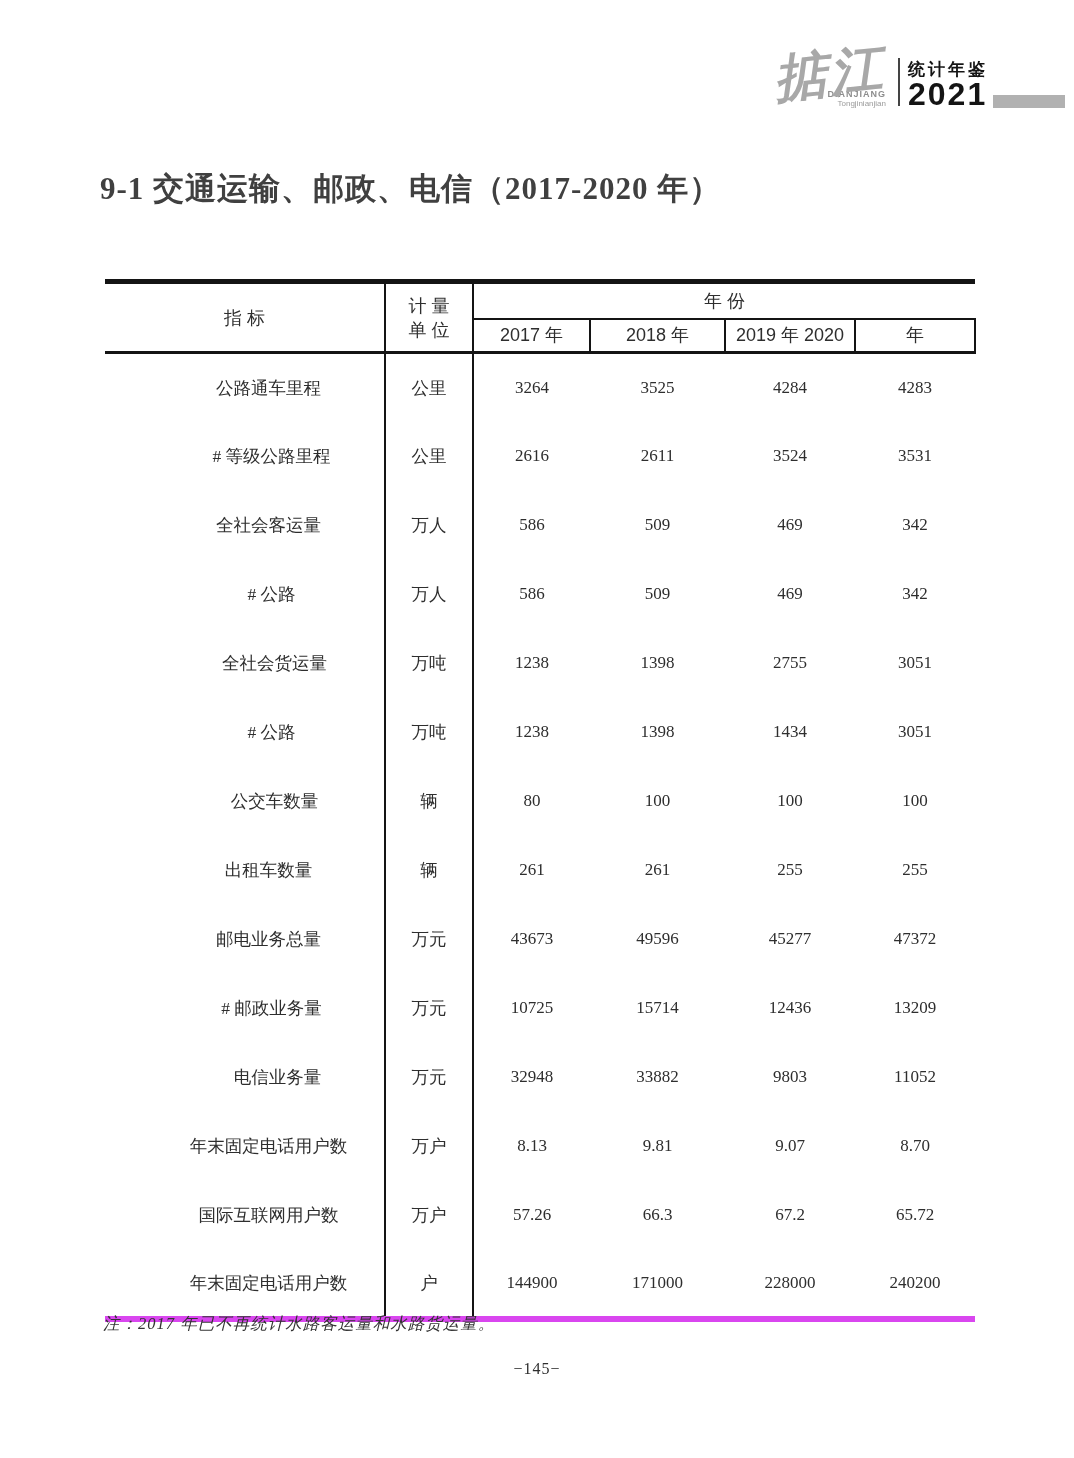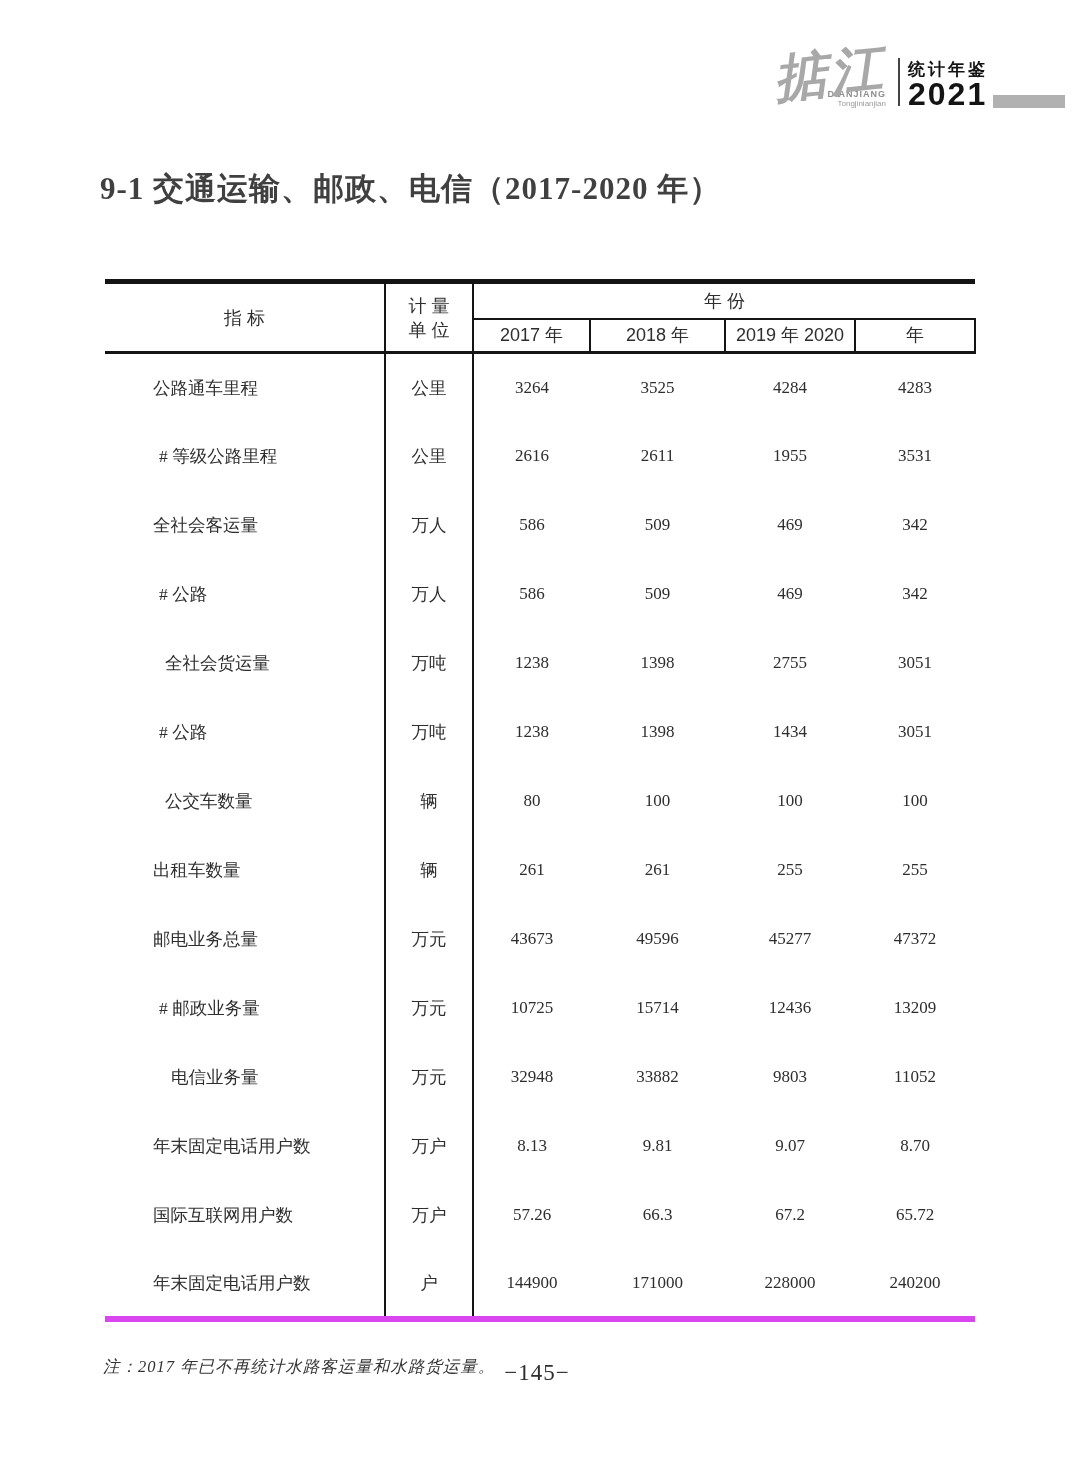--- a/index.html
+++ b/index.html
@@ -101,48 +101,48 @@
   }
   tr.subhead th {
     height: 34px;
     border-right: 2px solid #141414;
     font-family: "Liberation Sans", "DejaVu Sans", sans-serif;
     font-size: 18px; color: #2e2e2e; text-align: center;
   }
   tbody tr { height: 69px; }
   tbody td.c-label {
     border-right: 2px solid #141414;
-    font-size: 17.5px; color: #2e2e2e; text-align: left;
+    font-size: 17.5px; color: #2e2e2e; text-align: center;
   }
   tbody td.c-unit {
     border-right: 2px solid #141414;
     font-size: 17.5px; color: #2e2e2e; text-align: center;
   }
   tbody td.c-val {
     font-size: 17px; color: #2e2e2e; text-align: center;
     font-family: "Liberation Serif", "DejaVu Serif", serif;
   }
 
   
   .note {
     position: absolute;
-    top: 1356px;
+    top: 1313px;
     left: 103px;
     font-size: 16.5px;
     font-style: italic;
     color: #333;
     letter-spacing: 1px;
     font-family: "Liberation Serif", "DejaVu Serif", serif;
   }
   .pageno {
     position: absolute;
     top: 1360px;
     left: 0; right: 0;
     text-align: center;
-    font-size: 23px;
+    font-size: 16px;
     color: #2e2e2e;
     letter-spacing: 1px;
   }
 </style>
 </head>
 <body>
 
 <div class="page">
 
   <div class="logo">
@@ -195,21 +195,21 @@
           <td class="c-val">3264</td>
           <td class="c-val">3525</td>
           <td class="c-val">4284</td>
           <td class="c-val">4283</td>
         </tr>
         <tr>
           <td class="c-label" style="padding-left: 54px;"># 等级公路里程</td>
           <td class="c-unit">公里</td>
           <td class="c-val">2616</td>
           <td class="c-val">2611</td>
-          <td class="c-val">1955</td>
+          <td class="c-val">3524</td>
           <td class="c-val">3531</td>
         </tr>
         <tr>
           <td class="c-label" style="padding-left: 48px;">全社会客运量</td>
           <td class="c-unit">万人</td>
           <td class="c-val">586</td>
           <td class="c-val">509</td>
           <td class="c-val">469</td>
           <td class="c-val">342</td>
         </tr>

